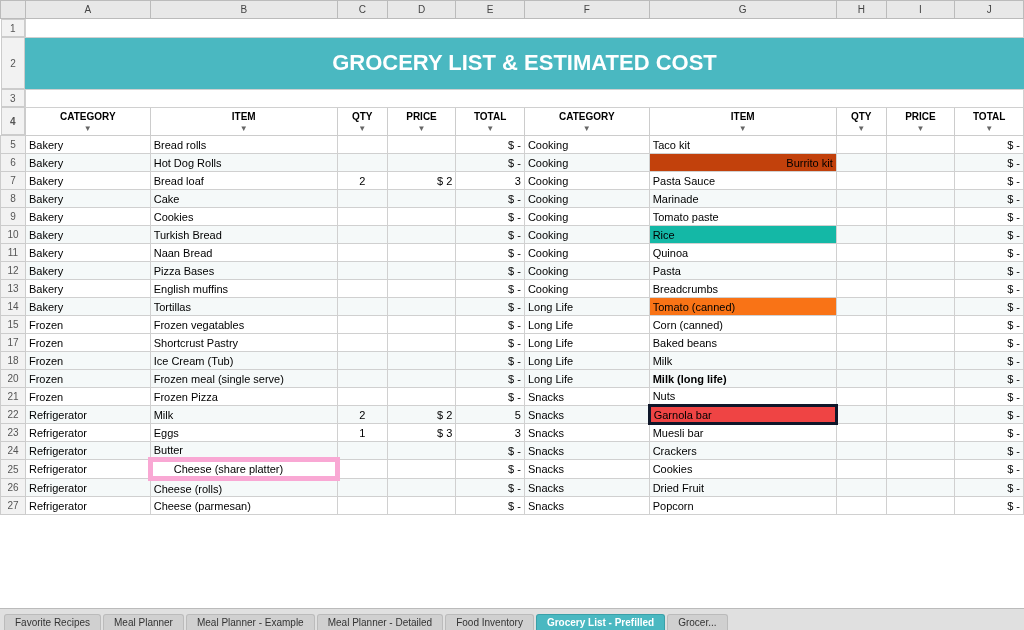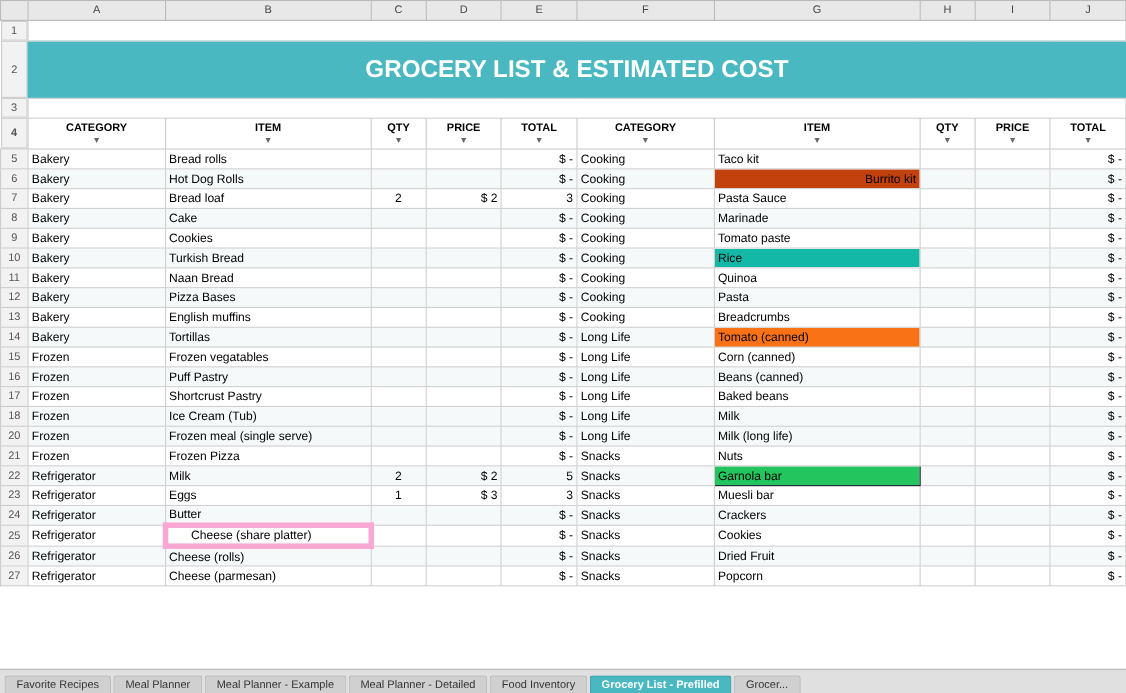--- a/index.html
+++ b/index.html
@@ -344,33 +344,20 @@
     <td style="border:1px solid #d0d0d0; padding:1px 3px; height:18px; text-align:center; background:#fff;"></td>
     <td style="border:1px solid #d0d0d0; padding:1px 3px; height:18px; text-align:right; background:#fff;"></td>
     <td style="border:1px solid #d0d0d0; padding:1px 3px; height:18px; text-align:right; background:#fff;">$   -</td>
     <td style="border:1px solid #d0d0d0; padding:1px 3px; height:18px; overflow:hidden; white-space:nowrap; background:#fff;">Long Life</td>
     <td style="border:1px solid #d0d0d0; padding:1px 3px; height:18px; overflow:hidden; white-space:nowrap; background:#fff;">Corn (canned)</td>
     <td style="border:1px solid #d0d0d0; padding:1px 3px; height:18px; text-align:center; background:#fff;"></td>
     <td style="border:1px solid #d0d0d0; padding:1px 3px; height:18px; text-align:right; background:#fff;"></td>
     <td style="border:1px solid #d0d0d0; padding:1px 3px; height:18px; text-align:right; background:#fff;">$   -</td>
   </tr>
             <tr class="data-row">
-    <td style="background:#f2f2f2; border:1px solid #ccc; text-align:center; font-size:10px; color:#555; height:18px;">16</td>
-    <td style="border:1px solid #d0d0d0; padding:1px 3px; height:18px; overflow:hidden; white-space:nowrap; background:#f5f9f9;">Frozen</td>
-    <td style="border:1px solid #d0d0d0; padding:1px 3px; height:18px; overflow:hidden; white-space:nowrap; background:#f5f9f9;">Puff Pastry</td>
-    <td style="border:1px solid #d0d0d0; padding:1px 3px; height:18px; text-align:center; background:#f5f9f9;"></td>
-    <td style="border:1px solid #d0d0d0; padding:1px 3px; height:18px; text-align:right; background:#f5f9f9;"></td>
-    <td style="border:1px solid #d0d0d0; padding:1px 3px; height:18px; text-align:right; background:#f5f9f9;">$   -</td>
-    <td style="border:1px solid #d0d0d0; padding:1px 3px; height:18px; overflow:hidden; white-space:nowrap; background:#f5f9f9;">Long Life</td>
-    <td style="border:1px solid #d0d0d0; padding:1px 3px; height:18px; overflow:hidden; white-space:nowrap; background:#f5f9f9;">Beans (canned)</td>
-    <td style="border:1px solid #d0d0d0; padding:1px 3px; height:18px; text-align:center; background:#f5f9f9;"></td>
-    <td style="border:1px solid #d0d0d0; padding:1px 3px; height:18px; text-align:right; background:#f5f9f9;"></td>
-    <td style="border:1px solid #d0d0d0; padding:1px 3px; height:18px; text-align:right; background:#f5f9f9;">$   -</td>
-  </tr>
-            <tr class="data-row">
     <td style="background:#f2f2f2; border:1px solid #ccc; text-align:center; font-size:10px; color:#555; height:18px;">17</td>
     <td style="border:1px solid #d0d0d0; padding:1px 3px; height:18px; overflow:hidden; white-space:nowrap; background:#fff;">Frozen</td>
     <td style="border:1px solid #d0d0d0; padding:1px 3px; height:18px; overflow:hidden; white-space:nowrap; background:#fff;">Shortcrust Pastry</td>
     <td style="border:1px solid #d0d0d0; padding:1px 3px; height:18px; text-align:center; background:#fff;"></td>
     <td style="border:1px solid #d0d0d0; padding:1px 3px; height:18px; text-align:right; background:#fff;"></td>
     <td style="border:1px solid #d0d0d0; padding:1px 3px; height:18px; text-align:right; background:#fff;">$   -</td>
     <td style="border:1px solid #d0d0d0; padding:1px 3px; height:18px; overflow:hidden; white-space:nowrap; background:#fff;">Long Life</td>
     <td style="border:1px solid #d0d0d0; padding:1px 3px; height:18px; overflow:hidden; white-space:nowrap; background:#fff;">Baked beans</td>
     <td style="border:1px solid #d0d0d0; padding:1px 3px; height:18px; text-align:center; background:#fff;"></td>
     <td style="border:1px solid #d0d0d0; padding:1px 3px; height:18px; text-align:right; background:#fff;"></td>
@@ -390,21 +377,21 @@
     <td style="border:1px solid #d0d0d0; padding:1px 3px; height:18px; text-align:right; background:#f5f9f9;">$   -</td>
   </tr>
             <tr class="data-row">
     <td style="background:#f2f2f2; border:1px solid #ccc; text-align:center; font-size:10px; color:#555; height:18px;">20</td>
     <td style="border:1px solid #d0d0d0; padding:1px 3px; height:18px; overflow:hidden; white-space:nowrap; background:#f5f9f9;">Frozen</td>
     <td style="border:1px solid #d0d0d0; padding:1px 3px; height:18px; overflow:hidden; white-space:nowrap; background:#f5f9f9;">Frozen meal (single serve)</td>
     <td style="border:1px solid #d0d0d0; padding:1px 3px; height:18px; text-align:center; background:#f5f9f9;"></td>
     <td style="border:1px solid #d0d0d0; padding:1px 3px; height:18px; text-align:right; background:#f5f9f9;"></td>
     <td style="border:1px solid #d0d0d0; padding:1px 3px; height:18px; text-align:right; background:#f5f9f9;">$   -</td>
     <td style="border:1px solid #d0d0d0; padding:1px 3px; height:18px; overflow:hidden; white-space:nowrap; background:#f5f9f9;">Long Life</td>
-    <td style="border:1px solid #d0d0d0; padding:1px 3px; height:18px; overflow:hidden; white-space:nowrap; background:#f5f9f9;">Milk (long life)</td>
+    <td style="border:1px solid #d0d0d0; padding:1px 3px; height:18px; overflow:hidden; white-space:nowrap; background:#f5f9f9;font-weight:bold;">Milk (long life)</td>
     <td style="border:1px solid #d0d0d0; padding:1px 3px; height:18px; text-align:center; background:#f5f9f9;"></td>
     <td style="border:1px solid #d0d0d0; padding:1px 3px; height:18px; text-align:right; background:#f5f9f9;"></td>
     <td style="border:1px solid #d0d0d0; padding:1px 3px; height:18px; text-align:right; background:#f5f9f9;">$   -</td>
   </tr>
             <tr class="data-row">
     <td style="background:#f2f2f2; border:1px solid #ccc; text-align:center; font-size:10px; color:#555; height:18px;">21</td>
     <td style="border:1px solid #d0d0d0; padding:1px 3px; height:18px; overflow:hidden; white-space:nowrap; background:#fff;">Frozen</td>
     <td style="border:1px solid #d0d0d0; padding:1px 3px; height:18px; overflow:hidden; white-space:nowrap; background:#fff;">Frozen Pizza</td>
     <td style="border:1px solid #d0d0d0; padding:1px 3px; height:18px; text-align:center; background:#fff;"></td>
     <td style="border:1px solid #d0d0d0; padding:1px 3px; height:18px; text-align:right; background:#fff;"></td>
@@ -416,21 +403,21 @@
     <td style="border:1px solid #d0d0d0; padding:1px 3px; height:18px; text-align:right; background:#fff;">$   -</td>
   </tr>
             <tr class="data-row">
     <td style="background:#f2f2f2; border:1px solid #ccc; text-align:center; font-size:10px; color:#555; height:18px;">22</td>
     <td style="border:1px solid #d0d0d0; padding:1px 3px; height:18px; overflow:hidden; white-space:nowrap; background:#f5f9f9;">Refrigerator</td>
     <td style="border:1px solid #d0d0d0; padding:1px 3px; height:18px; overflow:hidden; white-space:nowrap; background:#f5f9f9;">Milk</td>
     <td style="border:1px solid #d0d0d0; padding:1px 3px; height:18px; text-align:center; background:#f5f9f9;">2</td>
     <td style="border:1px solid #d0d0d0; padding:1px 3px; height:18px; text-align:right; background:#f5f9f9;">$ 2</td>
     <td style="border:1px solid #d0d0d0; padding:1px 3px; height:18px; text-align:right; background:#f5f9f9;">5</td>
     <td style="border:1px solid #d0d0d0; padding:1px 3px; height:18px; overflow:hidden; white-space:nowrap; background:#f5f9f9;">Snacks</td>
-    <td style="border:1px solid #0f172a; padding:1px 3px; height:18px; overflow:hidden; white-space:nowrap; background:#22c55e;">Garnola bar</td>
+    <td style="border:3px solid #0f172a; padding:1px 3px; height:18px; overflow:hidden; white-space:nowrap; background:#ef4444;">Garnola bar</td>
     <td style="border:1px solid #d0d0d0; padding:1px 3px; height:18px; text-align:center; background:#f5f9f9;"></td>
     <td style="border:1px solid #d0d0d0; padding:1px 3px; height:18px; text-align:right; background:#f5f9f9;"></td>
     <td style="border:1px solid #d0d0d0; padding:1px 3px; height:18px; text-align:right; background:#f5f9f9;">$   -</td>
   </tr>
             <tr class="data-row">
     <td style="background:#f2f2f2; border:1px solid #ccc; text-align:center; font-size:10px; color:#555; height:18px;">23</td>
     <td style="border:1px solid #d0d0d0; padding:1px 3px; height:18px; overflow:hidden; white-space:nowrap; background:#fff;">Refrigerator</td>
     <td style="border:1px solid #d0d0d0; padding:1px 3px; height:18px; overflow:hidden; white-space:nowrap; background:#fff;">Eggs</td>
     <td style="border:1px solid #d0d0d0; padding:1px 3px; height:18px; text-align:center; background:#fff;">1</td>
     <td style="border:1px solid #d0d0d0; padding:1px 3px; height:18px; text-align:right; background:#fff;">$ 3</td>

